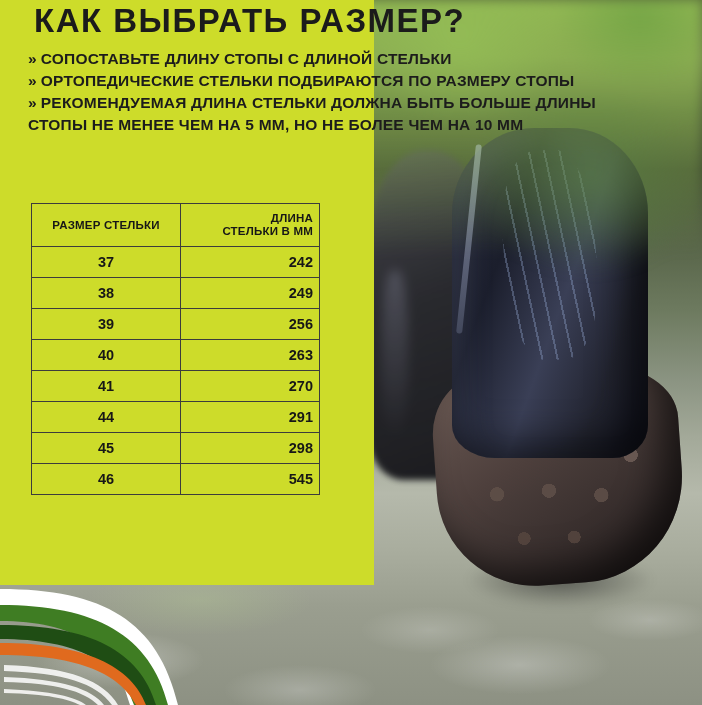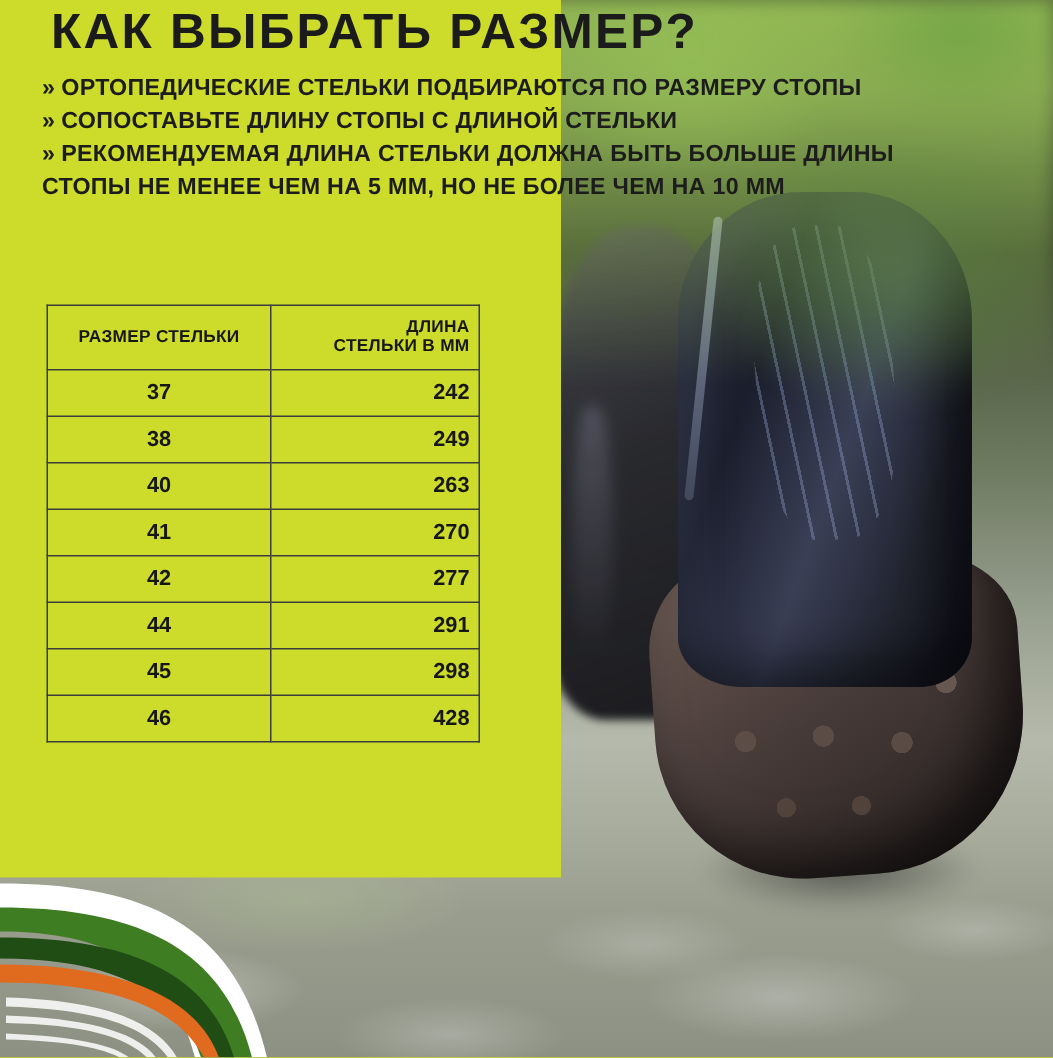--- a/index.html
+++ b/index.html
@@ -182,24 +182,24 @@
     <div class="lace"></div>
   </div>
 </div>
 
 <div id="panel"></div>
 
 <div class="title">КАК ВЫБРАТЬ РАЗМЕР?</div>
 
 <div class="bullets">
   <div class="line">
+    <span class="chev">»</span><span>СОПОСТАВЬТЕ ДЛИНУ СТОПЫ С ДЛИНОЙ СТЕЛЬКИ</span>
+  </div>
+  <div class="line">
     <span class="chev">»</span><span>ОРТОПЕДИЧЕСКИЕ СТЕЛЬКИ ПОДБИРАЮТСЯ ПО РАЗМЕРУ СТОПЫ</span>
-  </div>
-  <div class="line">
-    <span class="chev">»</span><span>СОПОСТАВЬТЕ ДЛИНУ СТОПЫ С ДЛИНОЙ СТЕЛЬКИ</span>
   </div>
   <div class="line">
     <span class="chev">»</span><span>РЕКОМЕНДУЕМАЯ ДЛИНА СТЕЛЬКИ ДОЛЖНА БЫТЬ БОЛЬШЕ ДЛИНЫ</span>
   </div>
   <div class="line">
     <span>СТОПЫ НЕ МЕНЕЕ ЧЕМ НА 5 ММ, НО НЕ БОЛЕЕ ЧЕМ НА 10 ММ</span>
   </div>
 </div>
 
 <div class="tbl-wrap">
@@ -216,42 +216,42 @@
     <tbody id="tbody">
         <tr>
           <td class="c1">37</td>
           <td class="c2">242</td>
         </tr>
         <tr>
           <td class="c1">38</td>
           <td class="c2">249</td>
         </tr>
         <tr>
+          <td class="c1">39</td>
+          <td class="c2">256</td>
+        </tr>
+        <tr>
           <td class="c1">40</td>
           <td class="c2">263</td>
         </tr>
         <tr>
           <td class="c1">41</td>
           <td class="c2">270</td>
         </tr>
         <tr>
-          <td class="c1">42</td>
-          <td class="c2">277</td>
-        </tr>
-        <tr>
           <td class="c1">44</td>
           <td class="c2">291</td>
         </tr>
         <tr>
           <td class="c1">45</td>
           <td class="c2">298</td>
         </tr>
         <tr>
           <td class="c1">46</td>
-          <td class="c2">428</td>
+          <td class="c2">545</td>
         </tr>
       </tbody>
   </table>
 </div>
 
 <svg id="swoosh" viewBox="0 0 310 150">
   <path d="M0,52 C70,52 110,78 130,150 L178,150 C158,66 104,34 0,34 Z" fill="#ffffff"></path>
   <path d="M0,66 C74,66 114,92 134,150 L168,150 C150,80 96,50 0,50 Z" fill="#3f7d23"></path>
   <path d="M0,84 C78,84 118,108 136,150 L156,150 C140,96 90,70 0,70 Z" fill="#1f4d14"></path>
   <path d="M0,100 C82,100 120,120 136,150 L146,150 C132,112 86,88 0,88 Z" fill="#e06a1e"></path>

